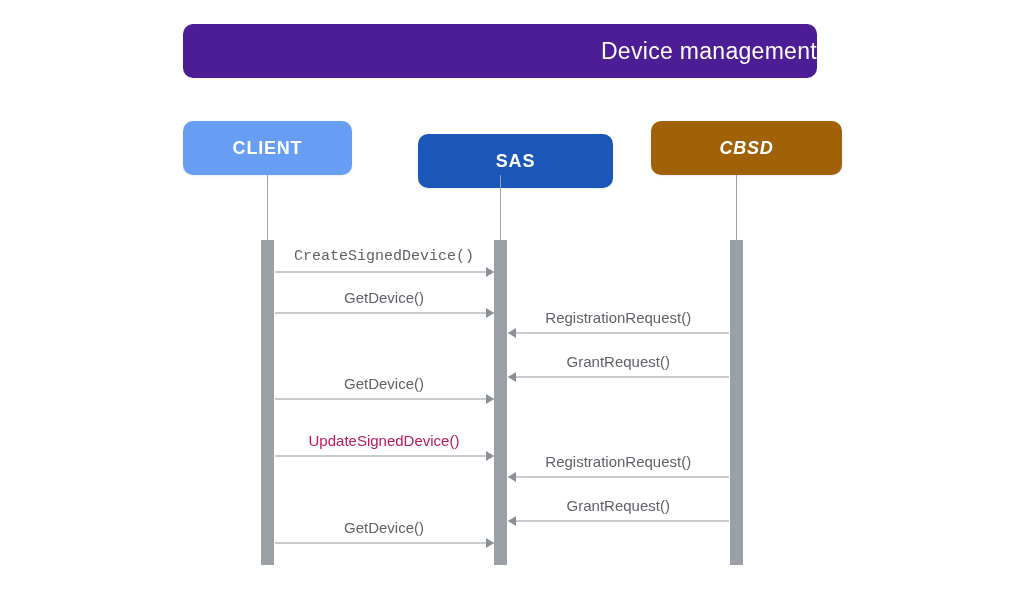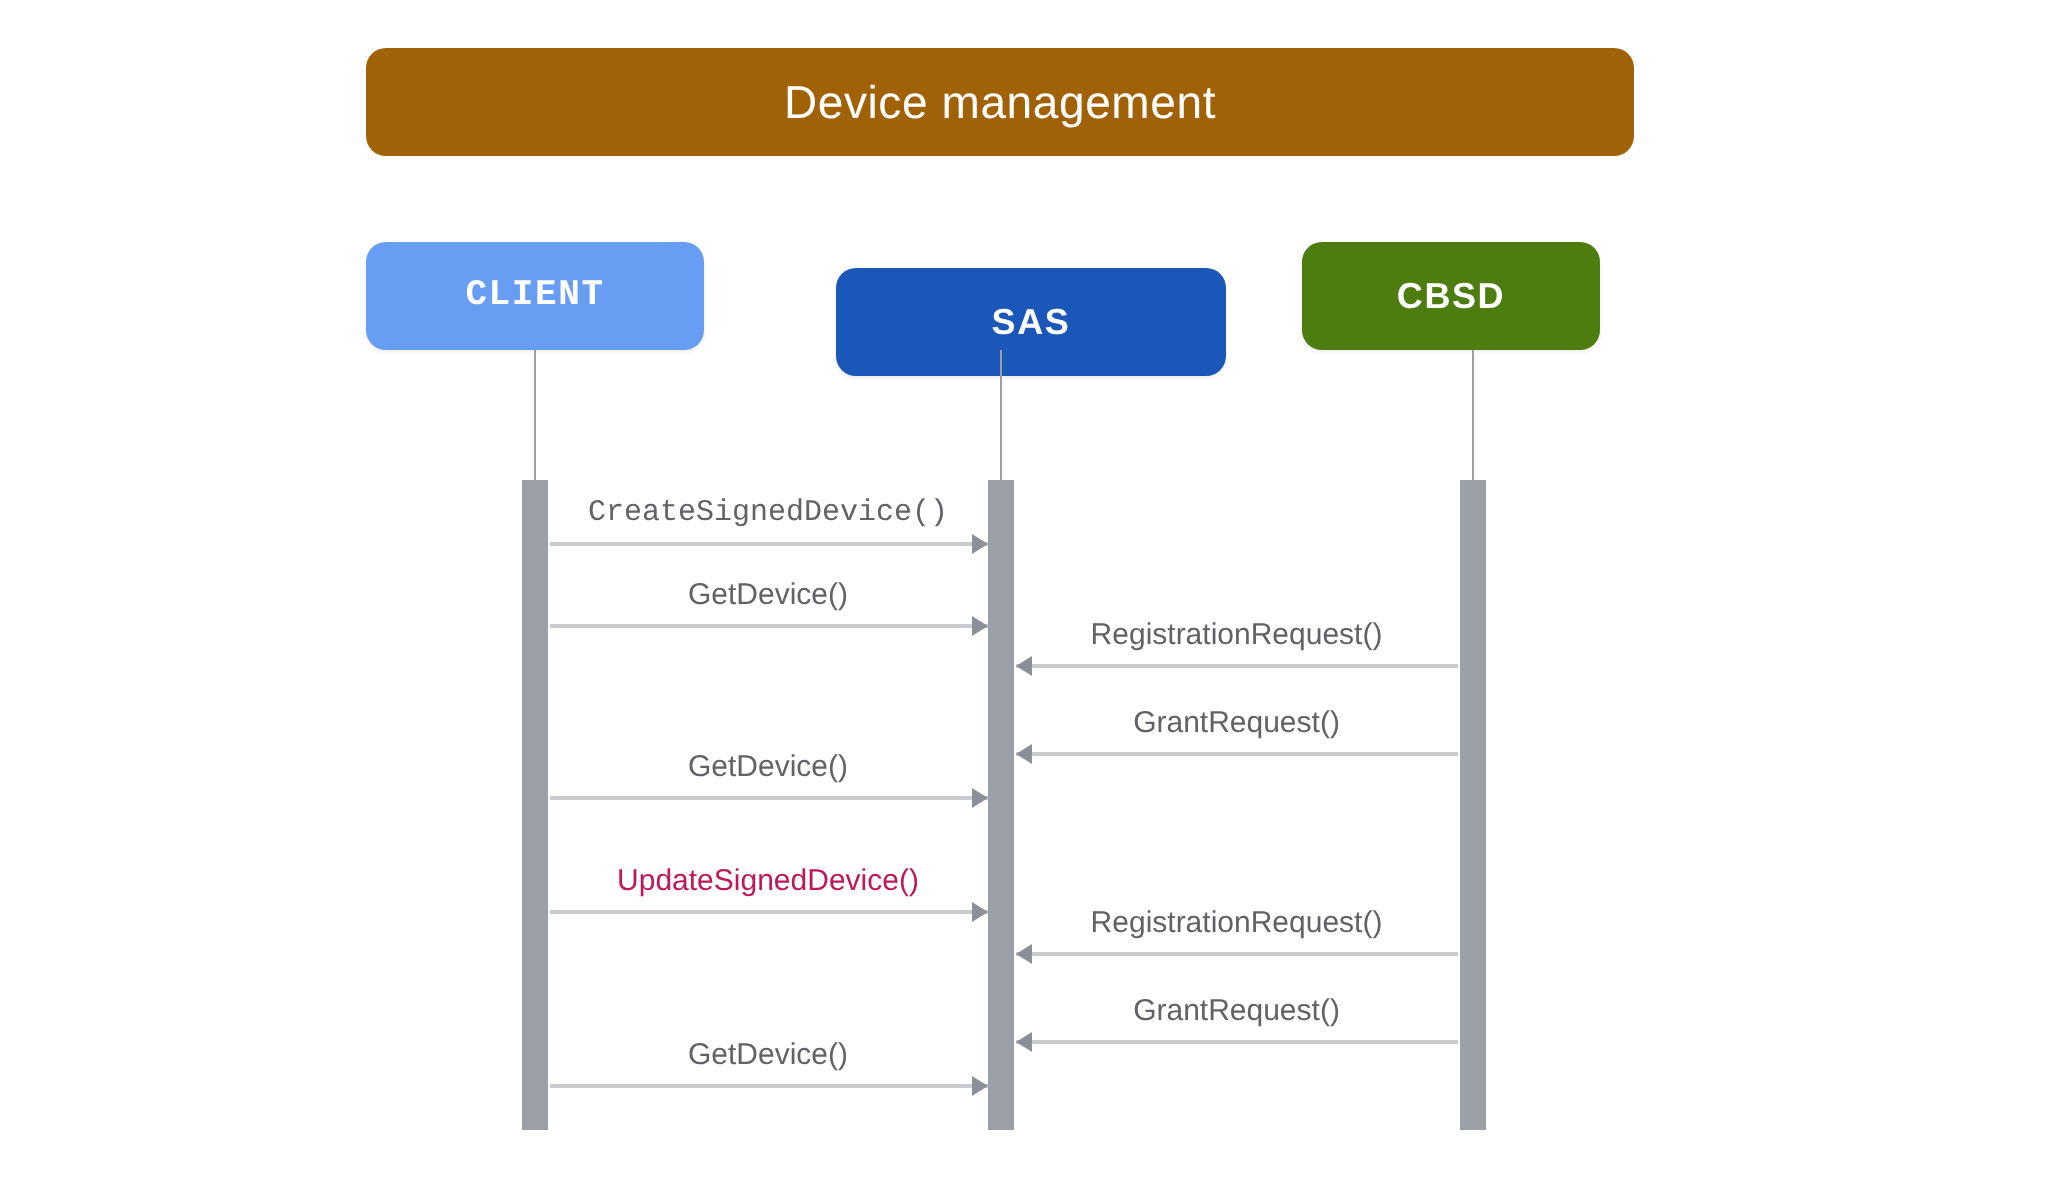--- a/index.html
+++ b/index.html
@@ -65,35 +65,35 @@
     width: 300px;
     text-align: center;
     font-size: 15px;
     line-height: 18px;
   }
 </style>
 </head>
 <body>
 
 <div id="stage">
-  <div class="title-bar" style="background: #a16207;">
+  <div class="title-bar" style="background: #4c1d95; justify-content: flex-end;">
     <span class="title-text" style="color: rgb(255, 255, 255);">Device management</span>
   </div>
 
-<div class="actor-box" style="left: 183px; width: 169px; background: rgb(104, 157, 244); font-family: Liberation Mono, monospace;">
+<div class="actor-box" style="left: 183px; width: 169px; background: rgb(104, 157, 244);">
       <span class="actor-label" style="color: rgb(255, 255, 255);">CLIENT</span>
     </div>
     <div class="lifeline" style="left: 267px; background: rgb(154, 160, 166);"></div>
     <div class="activation" style="left: 261px; background: rgb(154, 160, 166);"></div>
     <div class="actor-box" style="left: 418px; width: 195px; background: rgb(27, 87, 184); margin-top: 13px;">
       <span class="actor-label" style="color: rgb(255, 255, 255);">SAS</span>
     </div>
     <div class="lifeline" style="left: 500px; background: rgb(154, 160, 166);"></div>
     <div class="activation" style="left: 494px; background: rgb(154, 160, 166);"></div>
-    <div class="actor-box" style="left: 651px; width: 149px; background: #4d7c0f;">
+    <div class="actor-box" style="left: 651px; width: 191px; background: #a16207; font-style: italic;">
       <span class="actor-label" style="color: rgb(255, 255, 255);">CBSD</span>
     </div>
     <div class="lifeline" style="left: 735.5px; background: rgb(154, 160, 166);"></div>
     <div class="activation" style="left: 729.5px; background: rgb(154, 160, 166);"></div>
     <div class="msg-line" style="left: 274.5px; width: 219px; top: 271px; background: rgb(201, 203, 206);"></div>
     <div class="arrowhead right" style="top: 267px; left: 485.5px; border-left-color: rgb(139, 144, 150);"></div>
     <div class="msg-label" style="left: 234px; top: 248px; color: rgb(95, 99, 104); font-family: Liberation Mono, monospace;">CreateSignedDevice()</div>
     <div class="msg-line" style="left: 274.5px; width: 219px; top: 312px; background: rgb(201, 203, 206);"></div>
     <div class="arrowhead right" style="top: 308px; left: 485.5px; border-left-color: rgb(139, 144, 150);"></div>
     <div class="msg-label" style="left: 234px; top: 289px; color: rgb(95, 99, 104);">GetDevice()</div>

